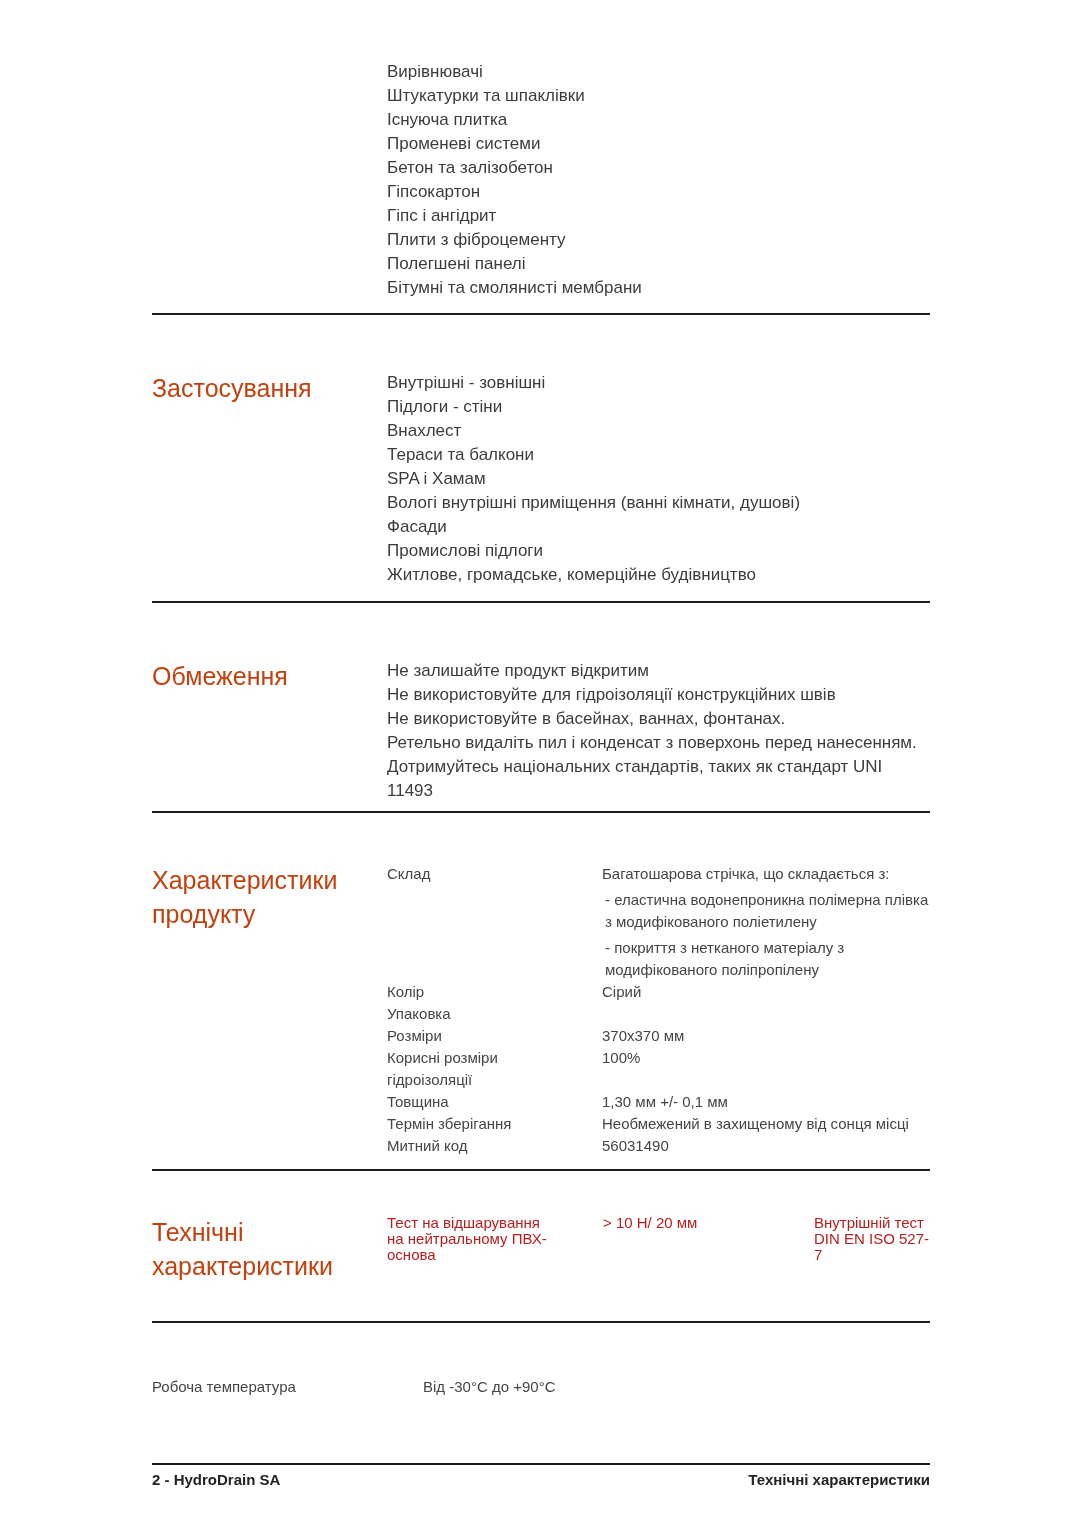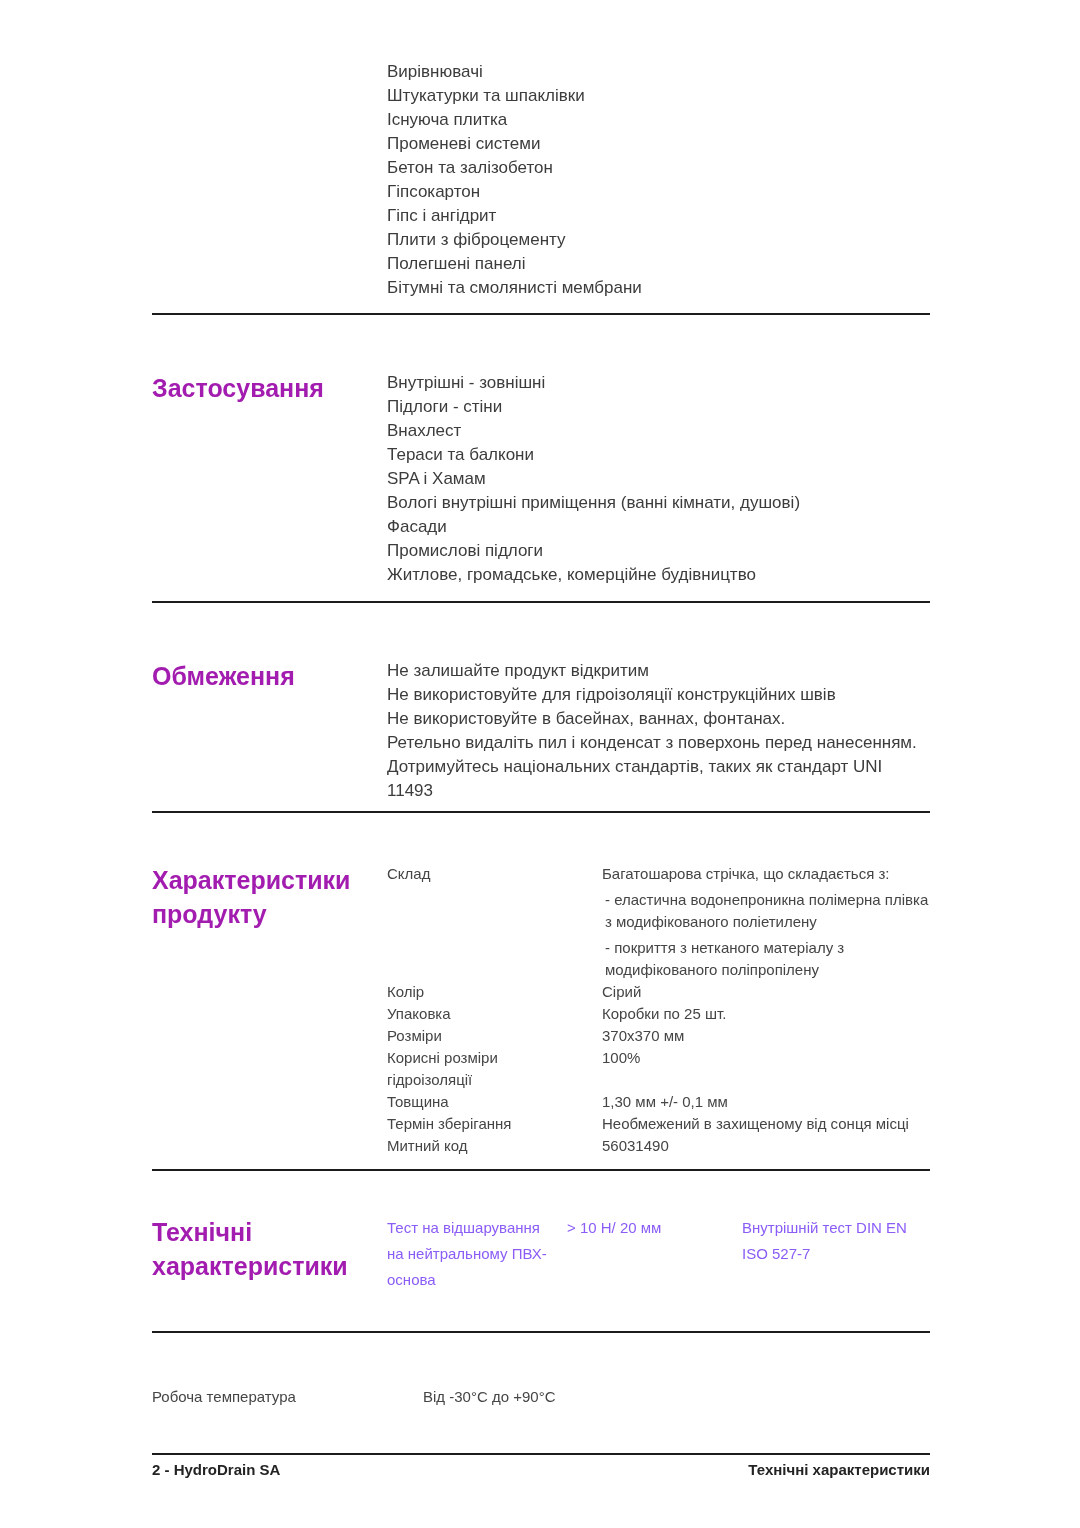--- a/index.html
+++ b/index.html
@@ -11,46 +11,46 @@
   }
   .page {
     width:1080px; height:1528px;
     padding:60px 150px 0 152px;
     overflow:hidden;
     background:#ffffff;
   }
   .sec { display:flex; align-items:flex-start; }
   .head {
     flex:0 0 235px; width:235px;
-    font-size:25px; font-weight:700; line-height:34px;
-    color:#a21caf;
+    font-size:25px; font-weight:400; line-height:34px;
+    color:#c2410c;
   }
   .body-col { flex:1; min-width:0; }
   .list { font-size:17px; line-height:24px; color:#3c3c3c; }
   .rule {
     border:none; border-top:2px solid #1c1c1c; height:0; width:100%;
   }
   .r1 { margin:13px 0 56px; }
   .r2 { margin:14px 0 56px; }
   .r3 { margin:8px 0 50px; }
   .r4 { margin:12px 0 44px; }
   .r5 { margin:38px 0 54px; }
   .kv-table { width:100%; font-size:15px; line-height:22px; color:#454545; }
   .kv-row { display:flex; align-items:flex-start; }
   .kv-label { flex:0 0 215px; padding-right:28px; }
   .kv-value { flex:1; min-width:0; }
   .bullet { margin-top:4px; padding-left:3px; }
-  .tech-row { display:flex; align-items:flex-start; font-size:15px; line-height:26px; color:#8b5cf6; }
+  .tech-row { display:flex; align-items:flex-start; font-size:15px; line-height:16px; color:#b91c1c;gap:36px; }
   .tech-label { flex:0 0 180px; padding-right:8px; }
   .tech-value { flex:0 0 175px; padding-right:4px; }
   .tech-method { flex:1; min-width:0; }
   .app-row { display:flex; align-items:flex-start; font-size:15px; line-height:20px; color:#454545; }
   .app-label { flex:0 0 271px; padding-right:10px; }
   .app-value { flex:1; min-width:0; }
-  .footer { margin-top:46px; }
+  .footer { margin-top:66px; }
   .footer-rule { border:none; border-top:2px solid #1c1c1c; height:0; margin:0 0 6px; }
   .footer-row {
     display:flex; justify-content:space-between; align-items:baseline;
     font-size:15px; font-weight:700; color:#232323;
   }
 </style>
 </head>
 <body>
 
 <div class="page">
@@ -113,21 +113,20 @@
           <div class="bullet">- еластична водонепроникна полімерна плівка з модифікованого поліетилену</div>
           <div class="bullet">- покриття з нетканого матеріалу з модифікованого поліпропілену</div>
         </div>
       </div>
       <div class="kv-row">
         <div class="kv-label">Колір</div>
         <div class="kv-value">Сірий</div>
       </div>
       <div class="kv-row">
         <div class="kv-label">Упаковка</div>
-        <div class="kv-value">Коробки по 25 шт.</div>
       </div>
       <div class="kv-row">
         <div class="kv-label">Розміри</div>
         <div class="kv-value">370x370 мм</div>
       </div>
       <div class="kv-row">
         <div class="kv-label">Корисні розміри гідроізоляції</div>
         <div class="kv-value">100%</div>
       </div>
       <div class="kv-row">

